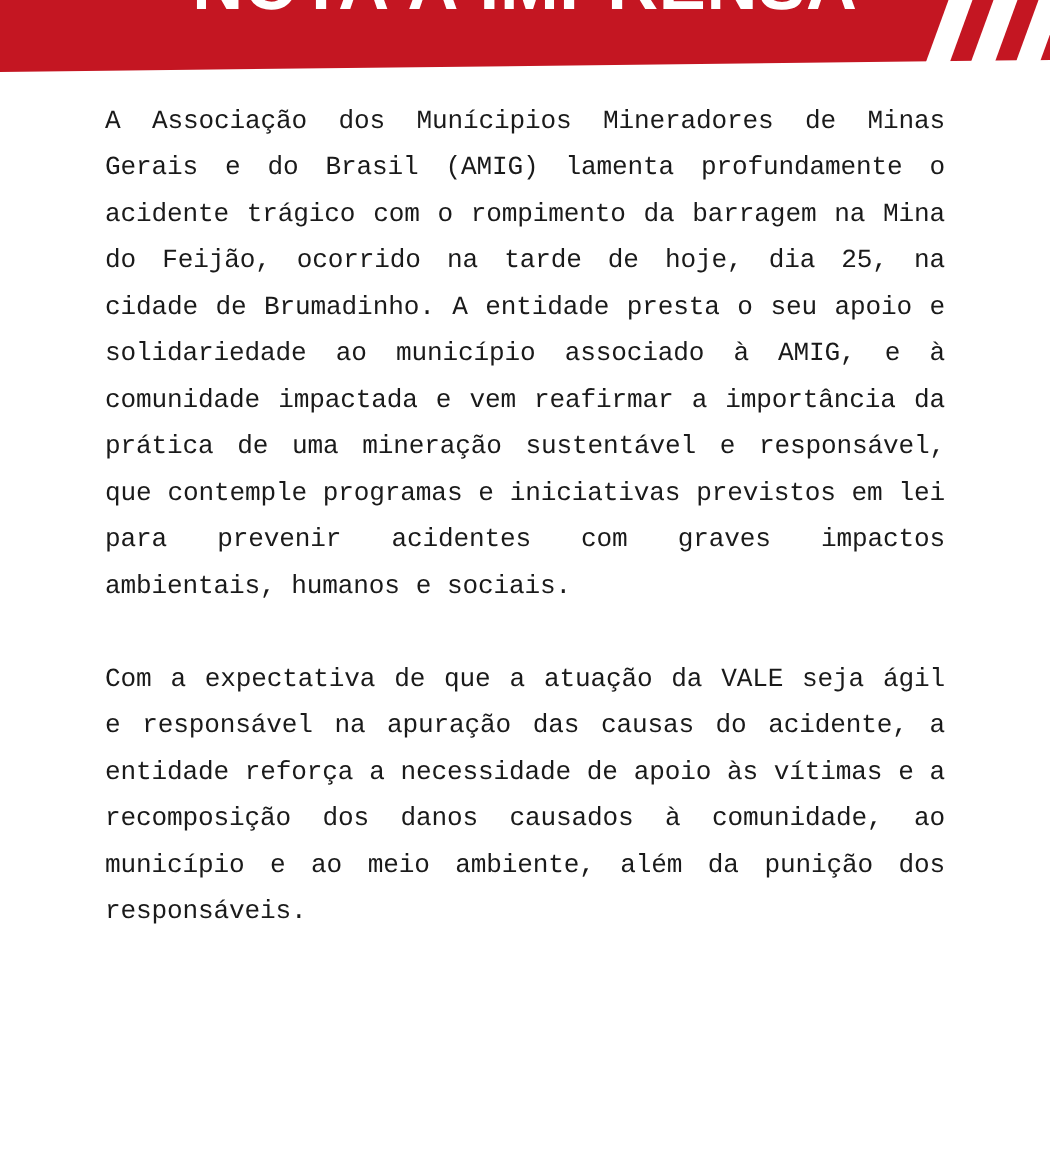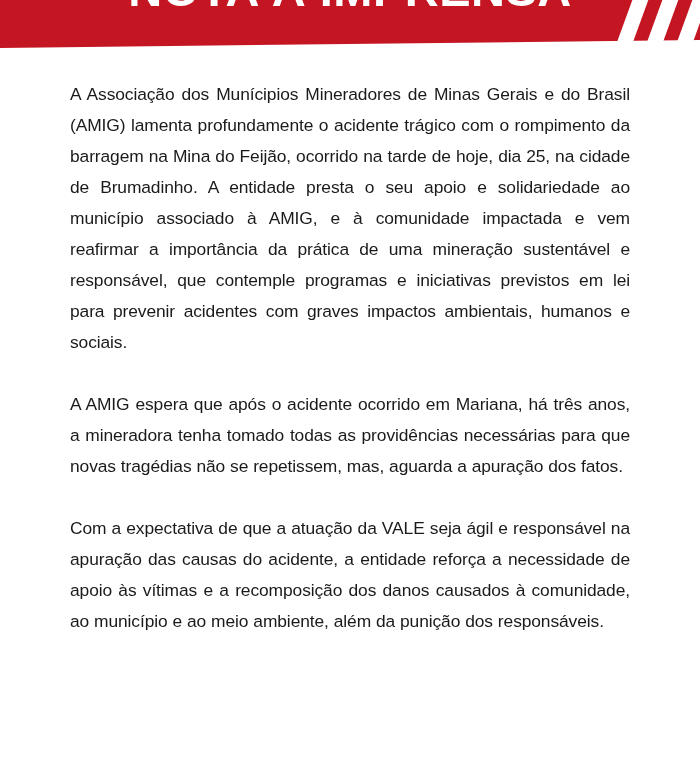--- a/index.html
+++ b/index.html
@@ -72,22 +72,23 @@
     letter-spacing: 0.5px;
     line-height: 1;
     white-space: nowrap;
     pointer-events: none;
   }
 
   
   .document-body {
     position: absolute;
     left: 70px;
-    top: 79px;
+    top: 66px;
     width: 560px;
+    font-family: Liberation Mono, monospace;
   }
   .paragraph {
     margin: 0 0 31px 0;
     text-align: justify;
     font-size: 17.4px;
     line-height: 31px;
     color: #1a1a1a;
     letter-spacing: -0.1px;
     word-spacing: 0.2px;
   }
@@ -105,15 +106,14 @@
     <div class="slash slash-1"></div>
     <div class="slash slash-2"></div>
     <div class="slash slash-3"></div>
   </div>
 
   <div class="header-title">NOTA À IMPRENSA</div>
 </div>
 
 <div class="document-body">
   <p class="paragraph">A Associação dos Munícipios Mineradores de Minas Gerais e do Brasil (AMIG) lamenta profundamente o acidente trágico com o rompimento da barragem na Mina do Feijão, ocorrido na tarde de hoje, dia 25, na cidade de Brumadinho. A entidade presta o seu apoio e solidariedade ao município associado à AMIG, e à comunidade impactada e vem reafirmar a importância da prática de uma mineração sustentável e responsável, que contemple programas e iniciativas previstos em lei para prevenir acidentes com graves impactos ambientais, humanos e sociais.</p>
-  <p class="paragraph">A AMIG espera que após o acidente ocorrido em Mariana, há três anos, a mineradora tenha tomado todas as providências necessárias para que novas tragédias não se repetissem, mas, aguarda a apuração dos fatos.</p>
   <p class="paragraph">Com a expectativa de que a atuação da VALE seja ágil e responsável na apuração das causas do acidente, a entidade reforça a necessidade de apoio às vítimas e a recomposição dos danos causados à comunidade, ao município e ao meio ambiente, além da punição dos responsáveis.</p>
 </div>
 
 </body></html>

